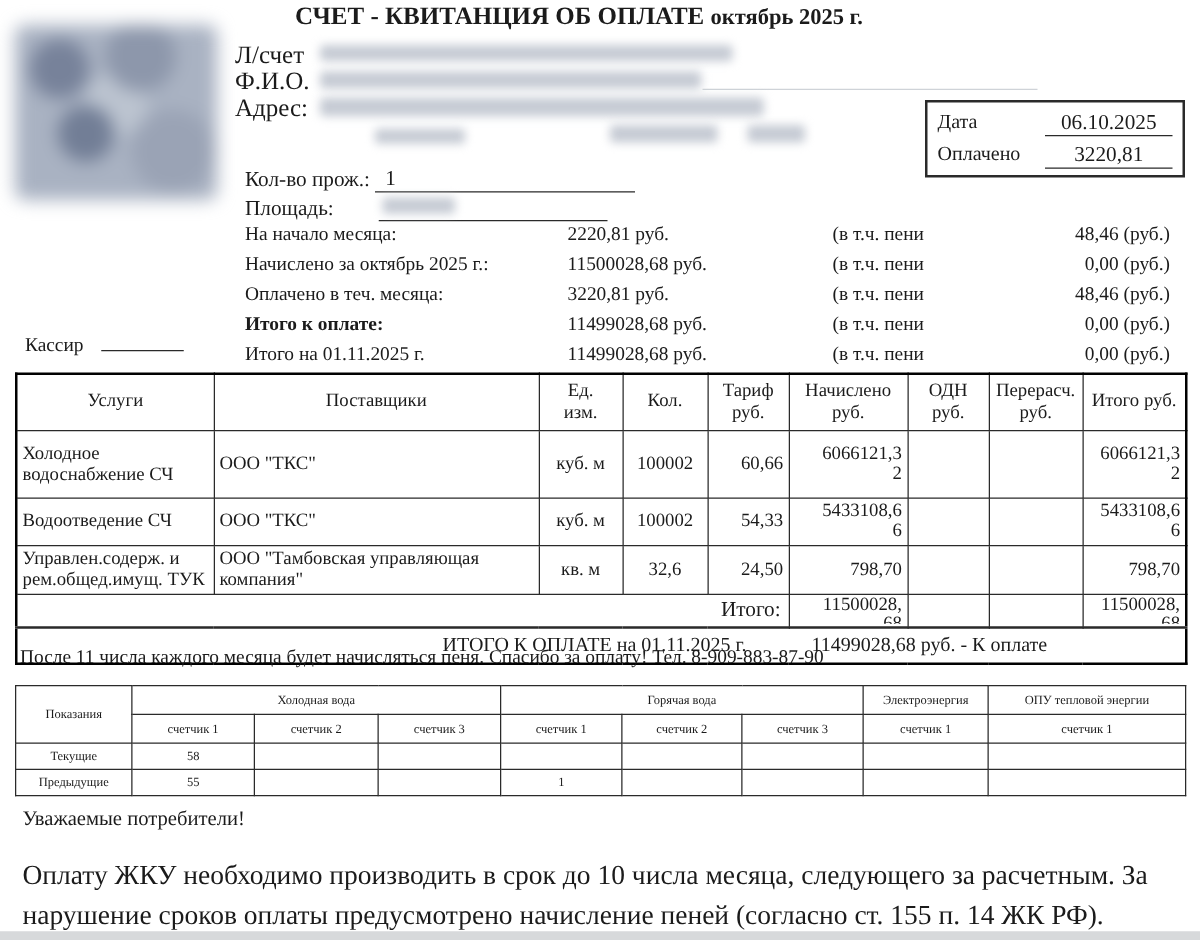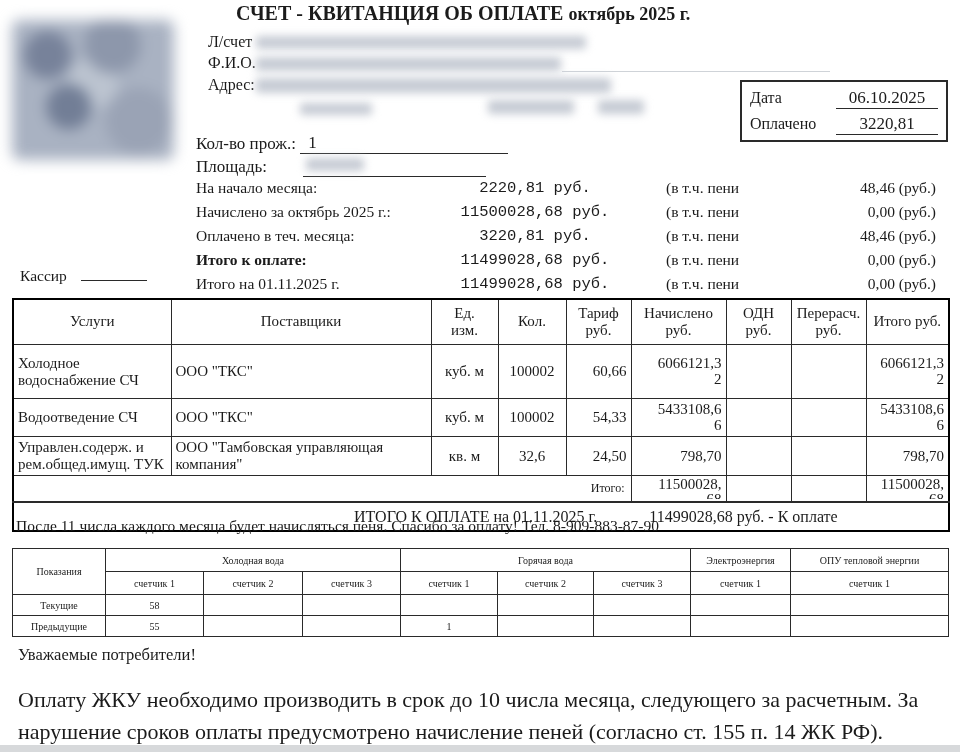--- a/index.html
+++ b/index.html
@@ -17,50 +17,50 @@
       radial-gradient(circle at 62% 18%, #8d97ab 0 18%, transparent 19%),
       radial-gradient(circle at 35% 62%, #727e96 0 16%, transparent 17%),
       radial-gradient(circle at 78% 72%, #9aa3b5 0 20%, transparent 21%),
       radial-gradient(circle at 50% 45%, #bcc4d0 0 22%, transparent 23%);
     filter:blur(7px);
   }
   .blur-blk{position:absolute;background:#c6cbd4;filter:blur(4px);border-radius:3px;}
   .faint-line{position:absolute;height:1px;background:#cfd3d8;}
   .title{position:absolute;left:196px;top:2px;font-size:20px;font-weight:bold;white-space:nowrap;margin-left:40px;}
   .title .period{font-size:18px;}
-  .meta{position:absolute;left:208px;font-size:16px;}
+  .meta{position:absolute;left:188px;font-size:20px;}
   .paybox{
     position:absolute;left:740px;top:80px;width:188px;height:52px;border:2px solid #2a2a2a;
     padding:3px 8px;display:grid;grid-template-columns:86px 1fr;grid-auto-rows:26px;
     align-items:center;font-size:16px;
   }
   .paybox .val{border-bottom:1.5px solid #2a2a2a;text-align:center;font-size:17px;}
   .fieldline{position:absolute;left:196px;font-size:17px;white-space:nowrap;}
   .field{display:inline-block;border-bottom:1px solid #2a2a2a;vertical-align:bottom;padding-left:8px;}
   
   .summary{position:absolute;left:196px;top:176px;width:744px;font-size:15.5px;}
   .srow{display:grid;grid-template-columns:258px 162px 50px 112px 1fr;height:24px;align-items:center;}
-  .sval{text-align:center;font-family:Liberation Mono, monospace;}
+  .sval{text-align:left;}
   .pval{text-align:right;padding-right:4px;}
   .bold{font-weight:bold;}
   .cashier{position:absolute;left:20px;top:266px;font-size:15.5px;}
   .cashier .sig{display:inline-block;width:66px;border-bottom:1.5px solid #2a2a2a;margin-left:14px;height:14px;}
   
   table{border-collapse:collapse;table-layout:fixed;}
   .svc{position:absolute;left:12px;top:298px;width:936px;font-size:15px;border:2px solid #000000;}
   .svc th,.svc td{border:1px solid #2a2a2a;padding:2px 4px;}
   .svc th{font-weight:normal;text-align:center;height:40px;line-height:1.15;vertical-align:middle;}
   .svc .narrow-h{width:32px;margin:0 auto;}
   .svc tbody td{vertical-align:middle;}
   .l{text-align:left}.c{text-align:center}.r{text-align:right}
   .row-1{height:54px}.row-2{height:38px}.row-3{height:36px}
   .wrapnum{display:inline-block;max-width:68px;word-break:break-all;text-align:right;line-height:16px;}
   .totrow{height:24px;}
   .totrow td{vertical-align:top;padding-top:1px;}
-  .tot-label{font-size:12px;padding-right:6px !important;vertical-align:middle !important;}
+  .tot-label{font-size:17px;padding-right:6px !important;vertical-align:middle !important;}
   .clipbox{max-height:22px;overflow:hidden;}
   .clipbox .wrapnum{line-height:15px;}
   .grand td{height:23px;border-top:2px solid #2a2a2a;vertical-align:middle;}
   .grand-line{display:flex;font-size:16px;white-space:nowrap;}
   .grand-line .g1{margin-left:336px;}
   .grand-line .g2{margin-left:52px;}
   
   .notice{position:absolute;left:16px;top:517px;font-size:15.5px;}
   
   .met{position:absolute;left:12px;top:548px;width:936px;font-size:10px;border:1.5px solid #2a2a2a;}

